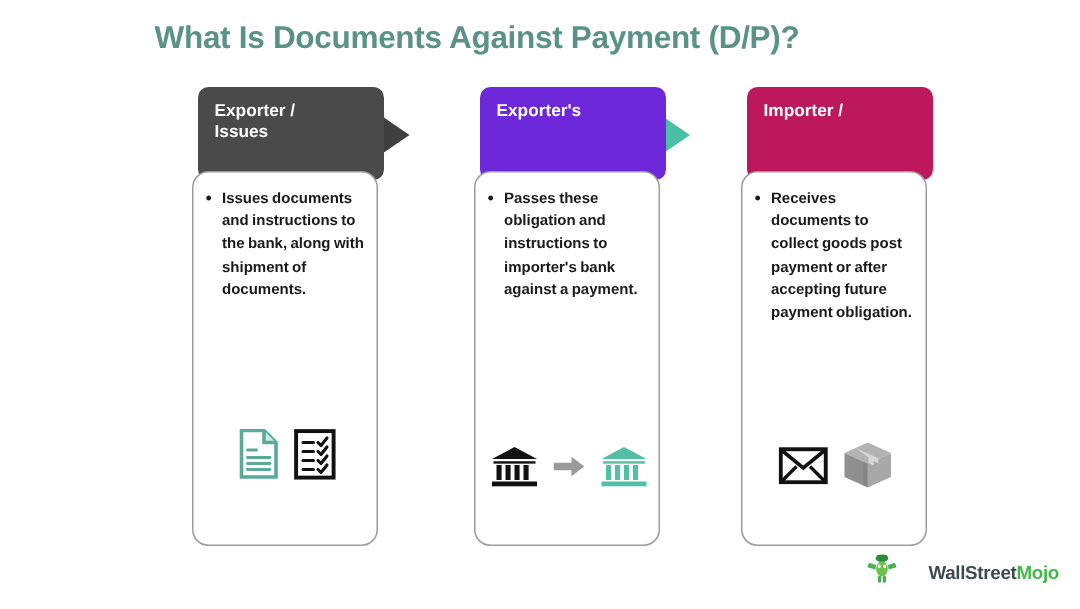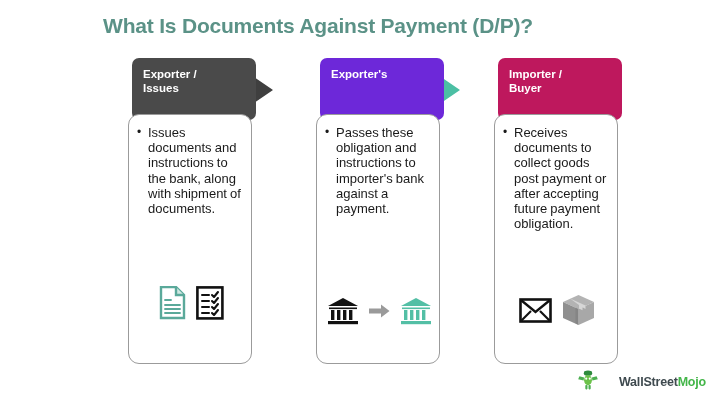--- a/index.html
+++ b/index.html
@@ -96,22 +96,22 @@
   .bullet-dot {
     flex: 0 0 auto;
     width: 11px;
     font-size: 12px;
     line-height: 15px;
     color: #1a1a1a;
     text-align: left;
   }
   .bullet-text {
     flex: 1 1 auto;
-    font-size: 13px;
-    font-weight: normal;
+    font-size: 10px;
+    font-weight: bold;
     line-height: 15.2px;
     color: #1a1a1a;
     word-spacing: -0.5px;
   }
 
   
   .icon-strip {
     position: absolute;
     left: 0;
     width: 124px;
@@ -273,21 +273,20 @@
     <div class="connector connector-2">
       <svg width="44" height="28" viewBox="0 0 44 28">
         <path d="M1 8 H24 V1 L43 14 L24 27 V20 H1 Z" fill="#4bbfa4"></path>
       </svg>
     </div>
 
     <div class="stage stage-3">
 
       <div class="stage-header">
         <div>Importer /</div>
-        <div>Buyer</div>
       </div>
 
       <div class="stage-card">
         <div class="bullet-row">
           <span class="bullet-dot">•</span>
           <span class="bullet-text">Receives documents to collect goods post payment or after accepting future payment obligation.</span>
         </div>
 
         <div class="icon-strip">
 

